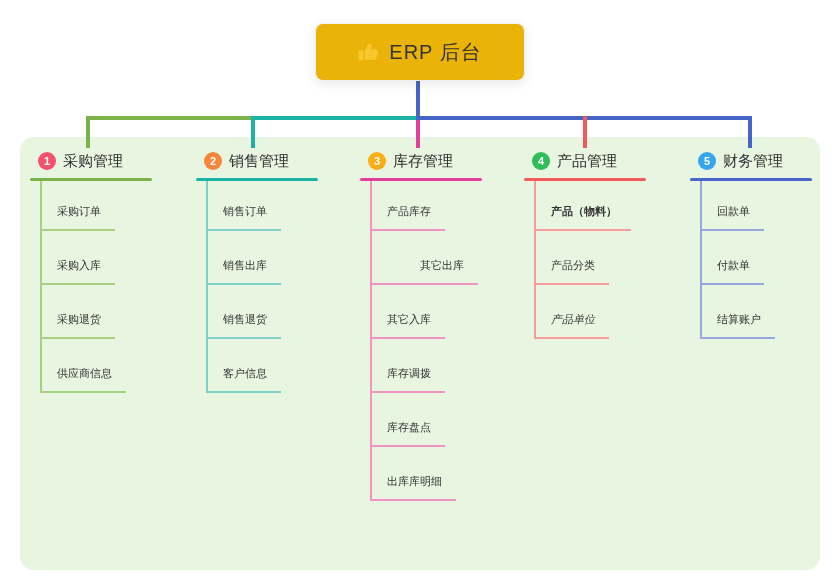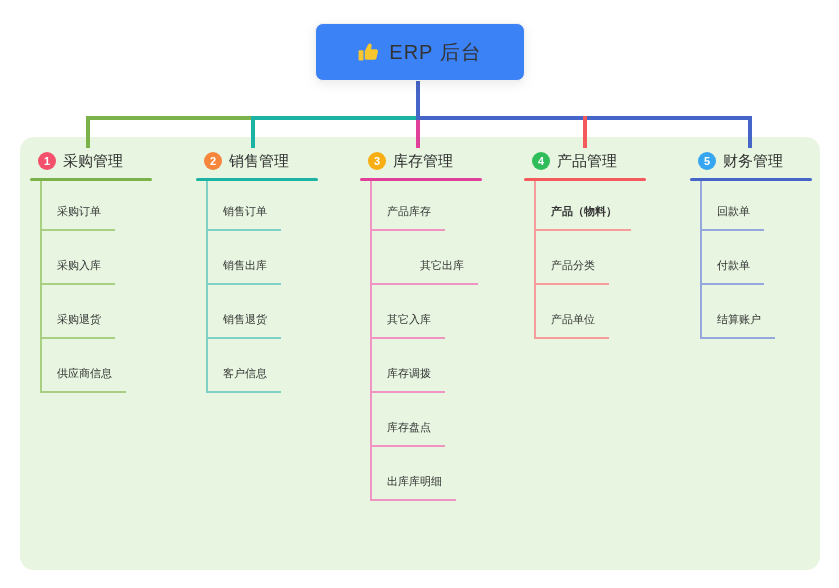--- a/index.html
+++ b/index.html
@@ -8,21 +8,21 @@
     background:#ffffff;
     font-family:"Liberation Sans","DejaVu Sans",sans-serif;
     position:relative;
     overflow:hidden;
   }
   
   .root-card{
     position:absolute;
     left:315px;top:23px;
     width:210px;height:58px;
-    background:#3b82f6;
+    background:#eab308;
     border:1px solid #f0f0f0;
     border-radius:8px;
     box-shadow:0 3px 12px rgba(0,0,0,0.09);
     display:flex;align-items:center;justify-content:center;
     gap:9px;
     box-sizing:border-box;
   }
   .root-title{
     font-size:20px;
     color:#333333;
@@ -198,21 +198,21 @@
       </div>
       <div class="branch-underline" style="background: rgb(244, 89, 92);"></div>
       <div class="children" style="border-left-color: rgb(247, 156, 156);">
         <div class="child">
           <div class="child-inner" style="border-bottom-color: rgb(247, 156, 156); font-weight: bold;"><span class="child-label">产品（物料）</span></div>
         </div>
         <div class="child">
           <div class="child-inner" style="border-bottom-color: rgb(247, 156, 156);"><span class="child-label">产品分类</span></div>
         </div>
         <div class="child">
-          <div class="child-inner" style="border-bottom-color: rgb(247, 156, 156);"><span class="child-label">产品单位</span></div>
+          <div class="child-inner" style="border-bottom-color: rgb(247, 156, 156); font-style: italic;"><span class="child-label">产品单位</span></div>
         </div>
       </div>
     </div>
     <div class="branch" style="left: 690px;">
       <div class="branch-header">
         <span class="badge" style="background: rgb(54, 166, 240);">5</span>
         <span class="branch-label">财务管理</span>
       </div>
       <div class="branch-underline" style="background: rgb(69, 101, 200);"></div>
       <div class="children" style="border-left-color: rgb(150, 167, 222);">

